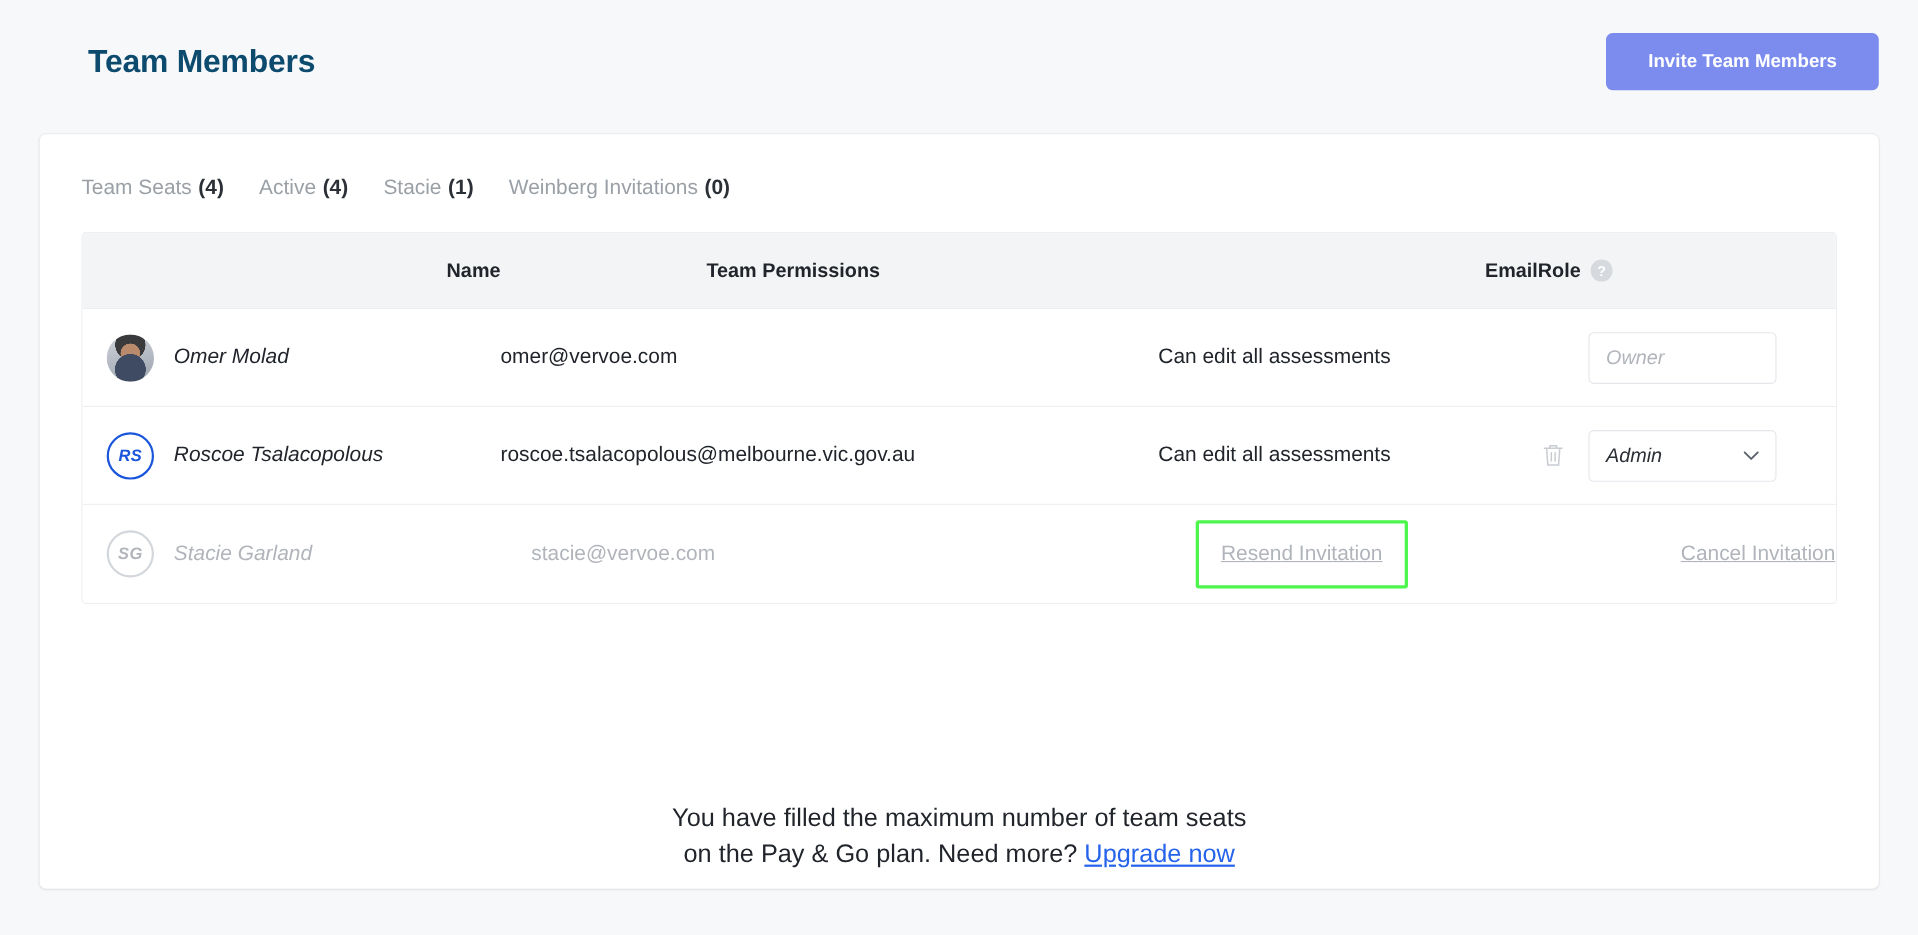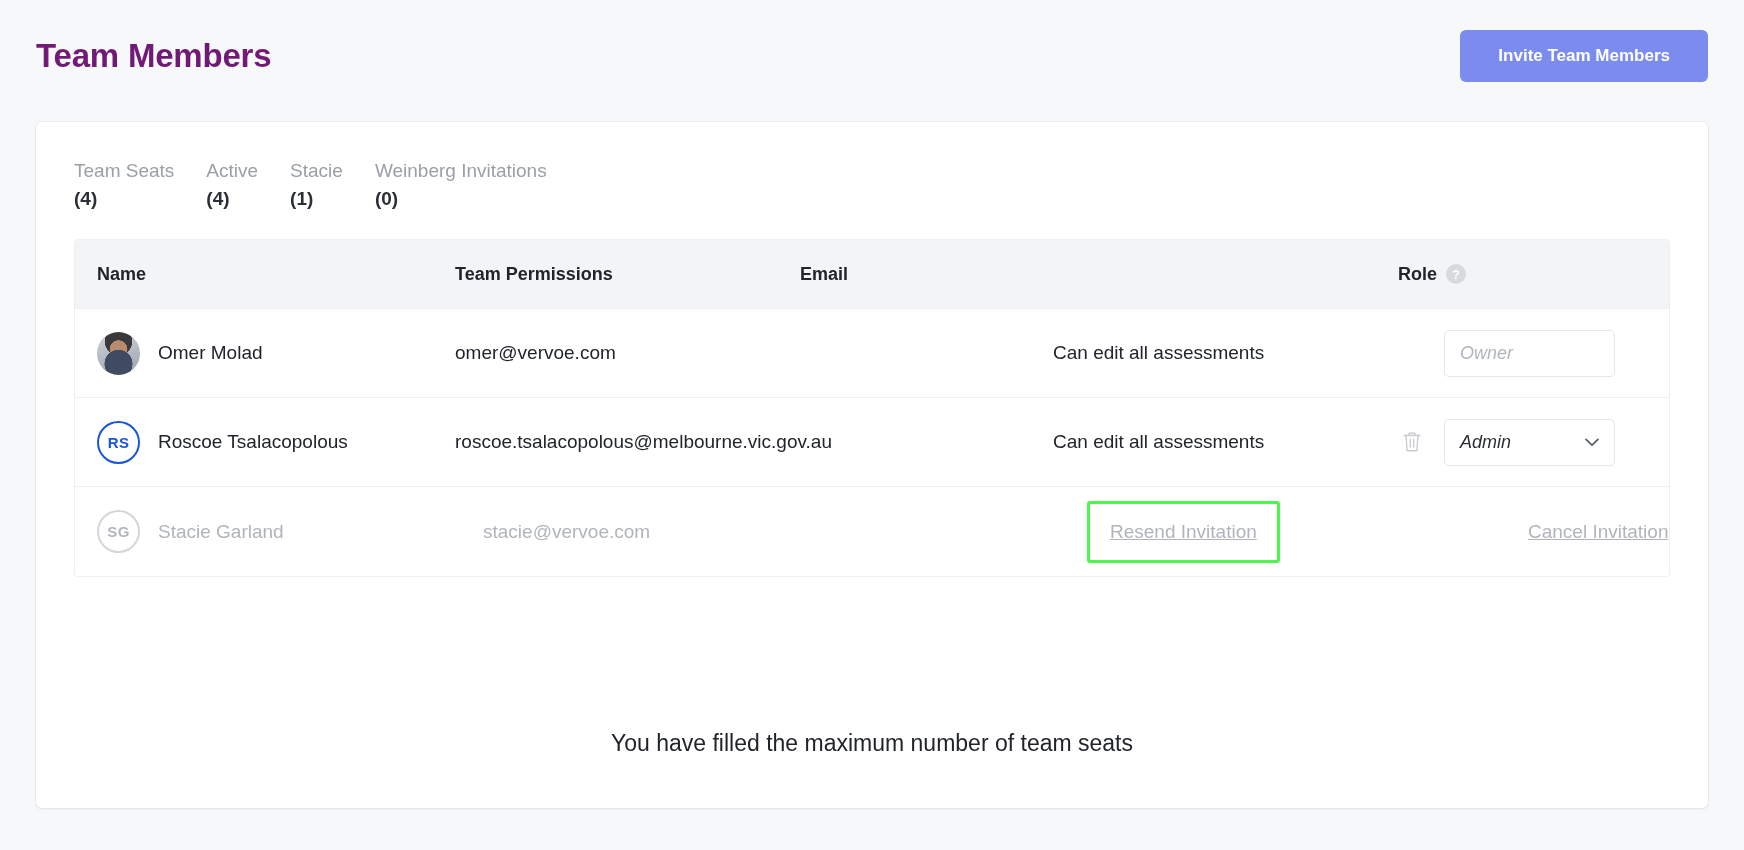--- a/index.html
+++ b/index.html
@@ -12,21 +12,21 @@
   }
   .page { position: relative; width: 1744px; height: 850px; background: #f7f8fa; overflow: hidden; }
 
   
   .page-header {
     position: absolute; top: 0; left: 0; right: 0; height: 112px;
     display: flex; align-items: center; justify-content: space-between;
     padding: 0 36px;
   }
   .page-title {
-    font-size: 33px; font-weight: bold; color: #701a75; letter-spacing: -0.2px;
+    font-size: 29px; font-weight: bold; color: #0c4a6e; letter-spacing: -0.2px; margin-left: 44px;
   }
   .invite-btn {
     background: #7b8cee; color: #ffffff;
     border: none; border-radius: 6px;
     font-family: "Liberation Sans", sans-serif;
     font-size: 17px; font-weight: bold;
     padding: 0 38px; height: 52px; line-height: 52px;
     cursor: pointer; white-space: nowrap;
   }
 
@@ -35,50 +35,50 @@
     position: absolute; left: 36px; top: 122px;
     width: 1672px; height: 686px;
     background: #ffffff; border-radius: 6px;
     box-shadow: 0 1px 3px rgba(16,24,40,0.06), 0 0 0 1px rgba(16,24,40,0.04);
   }
 
   
   .tabs { display: flex; align-items: center; gap: 32px; padding: 38px 38px 0 38px; }
   .tab {
     font-size: 19px; color: #9aa0a6; cursor: pointer; white-space: nowrap;
-    display: inline-flex; gap: 6px; align-items: baseline; flex-direction: column;
+    display: inline-flex; gap: 6px; align-items: baseline;
   }
   .tab .count { color: #2b2f36; font-weight: bold; }
 
   
   .table { margin: 29px 38px 0 38px; border: 1px solid #eceef1; border-radius: 4px; overflow: hidden; }
   .thead {
     display: flex; align-items: center; height: 69px;
     background: #f3f4f6; border-bottom: 1px solid #eceef1;
   }
-  .th { font-size: 18px; font-weight: bold; color: #21252b; }
+  .th { font-size: 18px; font-weight: bold; color: #21252b; text-align: right; }
   .col-name   { width: 380px; padding-left: 22px; }
   .col-email  { width: 598px; }
   .col-perm   { width: 345px; }
   .col-role   { flex: 1; display: flex; align-items: center; }
 
   .help-icon {
     display: inline-flex; align-items: center; justify-content: center;
     width: 20px; height: 20px; border-radius: 50%;
     background: #d6d9de; color: #ffffff;
     font-size: 13px; font-weight: bold; margin-left: 9px; cursor: pointer;
   }
 
   .row {
     display: flex; align-items: center; height: 89px;
     border-bottom: 1px solid #eceef1; background: #ffffff;
   }
   .row:last-child { border-bottom: none; gap: 28px; }
 
-  .name-cell { width: 380px; padding-left: 22px; display: flex; align-items: center; gap: 18px; }
+  .name-cell { width: 380px; padding-left: 22px; display: flex; align-items: center; gap: 18px; font-style: italic; }
   .avatar { width: 43px; height: 43px; border-radius: 50%; flex: none; overflow: hidden; position: relative; }
   .avatar.photo-omer {
     background:
       radial-gradient(circle at 50% 74%, #3f4a63 0 36%, rgba(63,74,99,0) 37%),
       radial-gradient(circle at 50% 40%, #b98a6b 0 26%, rgba(185,138,107,0) 27%),
       radial-gradient(circle at 50% 22%, #3a3a3c 0 34%, rgba(58,58,60,0) 35%),
       linear-gradient(165deg, #cfd3da 0%, #9ba3ae 100%);
   }
   .avatar.photo-david {
     background:
@@ -226,16 +226,20 @@
         <div class="role-cell">
           <div style="width:28px;flex:none;"></div>
           <span class="muted-link">Cancel Invitation</span>
         </div>
       </div>
 
     </div>
 
     <div class="card-footer">
       <div>You have filled the maximum number of team seats</div>
+      <div>
+        <span>on the Pay &amp; Go plan. Need more?</span>
+        <a>Upgrade now</a>
+      </div>
     </div>
 
   </div>
 </div>
 
 </body></html>

